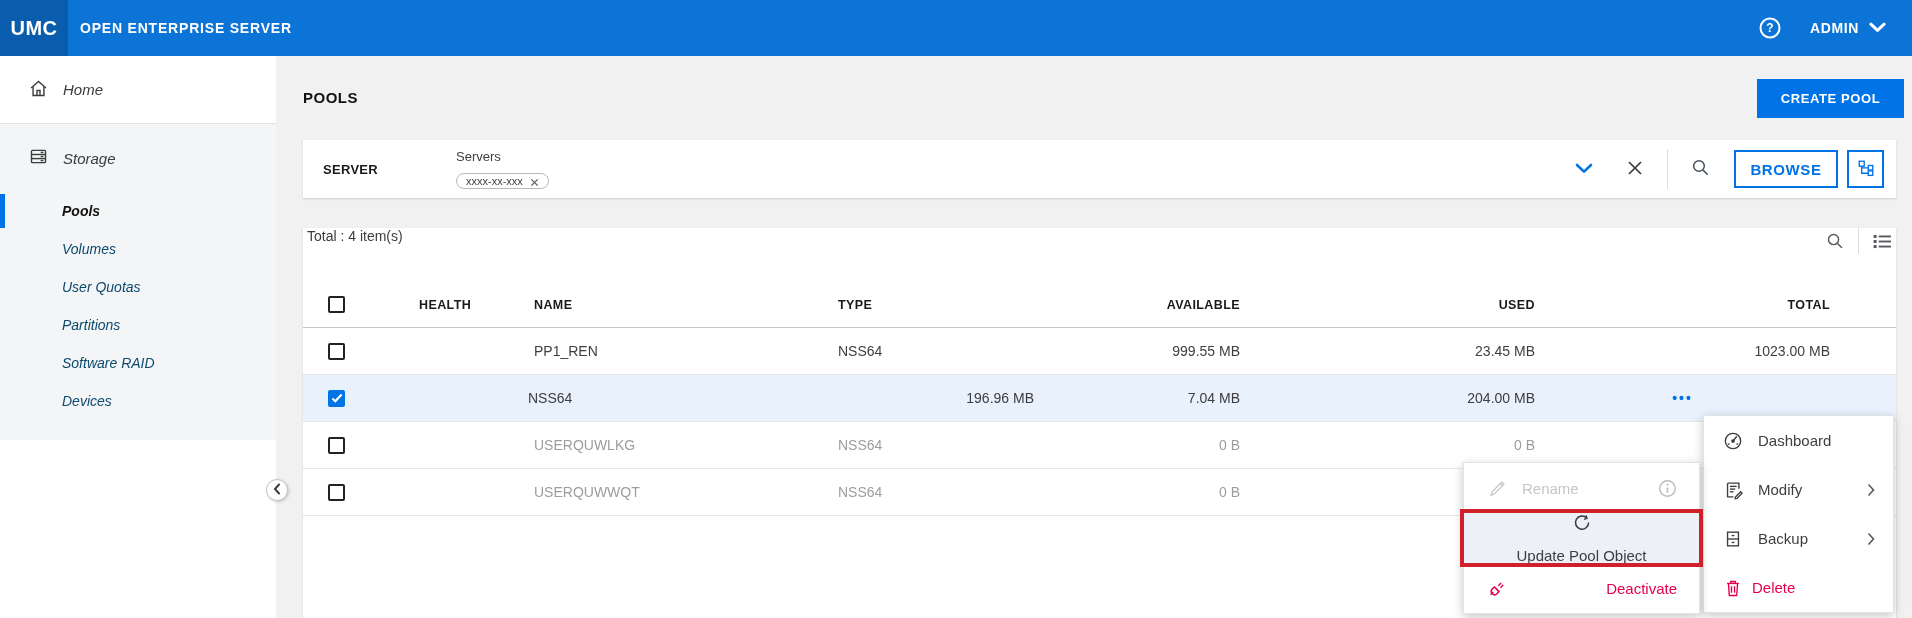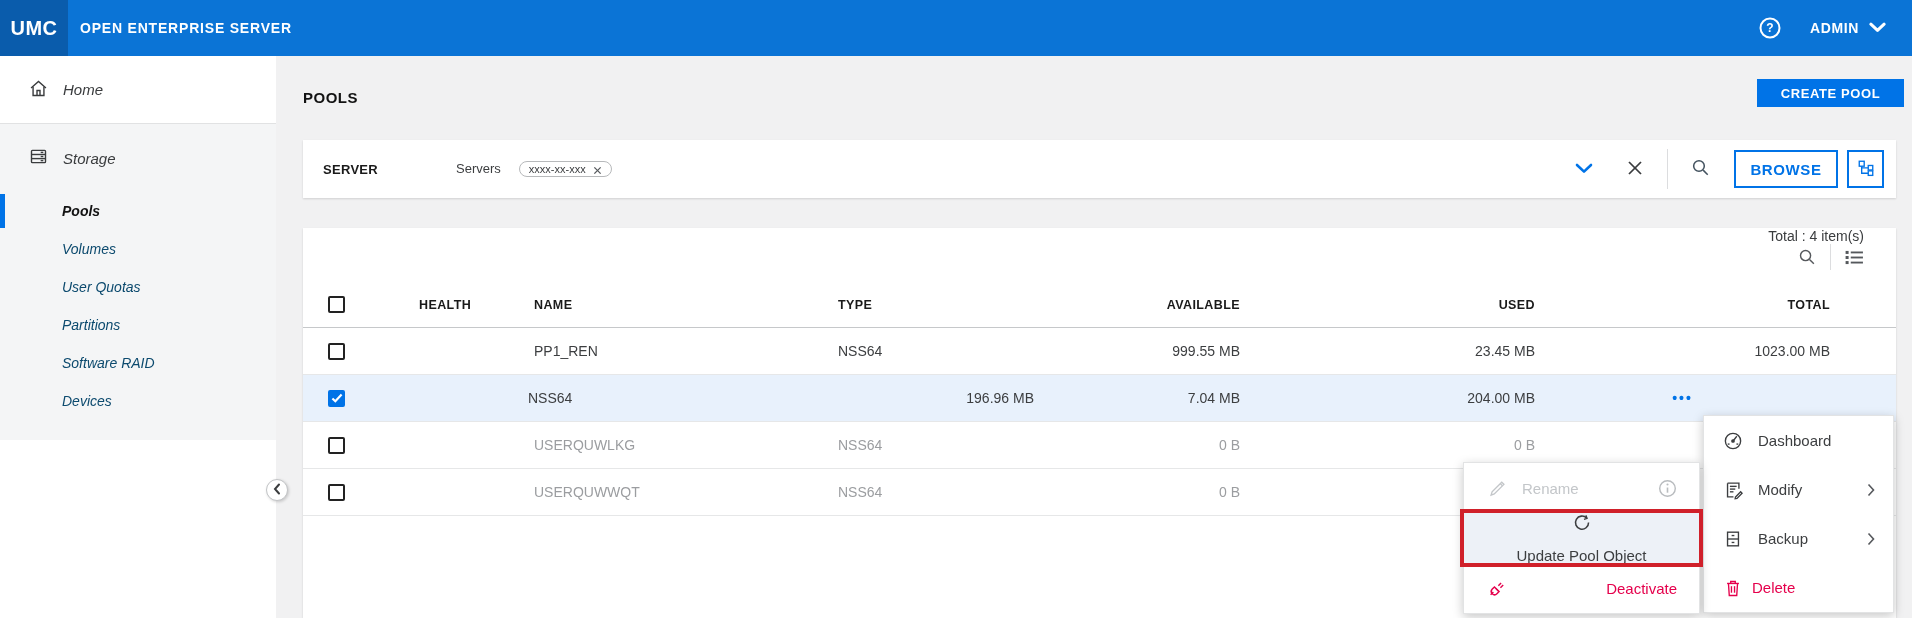--- a/index.html
+++ b/index.html
@@ -35,47 +35,47 @@
            background:var(--accent);}
   .collapse-tab{position:absolute; left:266px; top:479px; width:22px; height:22px; background:#fff;
            border:1px solid #c2c4c6; border-radius:50%; display:flex; align-items:center;
            justify-content:center; box-shadow:1px 1px 3px rgba(0,0,0,.18); cursor:pointer; z-index:5;}
 
   
   .main{position:absolute; left:276px; top:56px; width:1636px; height:562px; background:#f1f1f2;}
   .page-head{position:relative; height:84px;}
   .page-title{position:absolute; left:27px; top:33px; font-size:15px; font-weight:bold;
               letter-spacing:.5px; color:#131313;}
-  .create-btn{position:absolute; left:1481px; top:23px; width:147px; height:28px; background:var(--accent);
+  .create-btn{position:absolute; left:1481px; top:23px; width:147px; height:39px; background:var(--accent);
               color:#fff; border:none; font-weight:bold; font-size:13px; letter-spacing:.6px;
               font-family:inherit; cursor:pointer;}
 
   .card{position:absolute; left:27px; width:1593px; background:#fff; box-shadow:0 1px 2px rgba(0,0,0,.14);}
   
   .filter-card{top:84px; height:58px; display:flex; align-items:center;}
   .filters-label{padding-left:20px; font-size:13px; font-weight:bold; letter-spacing:.3px; color:#1a1a1a;}
-  .filter-group{margin-left:78px; display:flex; justify-content:center; gap:18px;}
+  .filter-group{margin-left:78px; display:flex; flex-direction:column; justify-content:center; gap:9px;}
   .filter-group-name{font-size:13px; color:#3c3e40;}
   .chip{display:inline-flex; align-items:flex-end; gap:7px; border:1px solid #b7b9bb; border-radius:11px;
         padding:1px 9px; font-size:11px; color:#3c3e40; background:#fff; cursor:default;}
   .chip .x{cursor:pointer; display:flex;}
   .filter-right{margin-left:auto; display:flex; align-items:center; gap:0; padding-right:12px;}
   .icon-btn{background:none; border:none; padding:0; display:flex; align-items:center;
             justify-content:center; cursor:pointer;}
   .f-chevron{width:50px;} .f-close{width:52px;}
   .f-divider{width:1px; height:40px; background:#dcdddf; margin:0 6px;}
   .f-search{width:52px;}
   .browse-btn{width:104px; height:38px; margin-left:8px; background:#fff; border:2px solid var(--accent);
               color:var(--accent); font-weight:bold; font-size:15px; letter-spacing:.6px;
               font-family:inherit; cursor:pointer;}
   .tree-btn{width:37px; height:38px; margin-left:9px; background:#fff; border:2px solid var(--accent);}
 
   
   .table-card{top:172px; height:390px;}
-  .table-toolbar{height:54px; display:flex; align-items:flex-end; padding:0 32px;flex-direction:column;}
+  .table-toolbar{height:54px; display:flex; align-items:flex-start; padding:0 4px;}
   .total-text{font-size:14px; color:#3a3c3e;}
   .toolbar-right{margin-left:auto; display:flex; align-items:center;}
   .t-divider{width:1px; height:26px; background:#dcdddf; margin:0 14px;}
   .trow{display:grid; grid-template-columns:86px 135px 310px 200px 206px 295px 295px 66px;
         align-items:center; height:47px;}
   .thead{height:46px; border-bottom:1px solid #c6c8ca; font-size:12.5px; font-weight:bold;
          letter-spacing:.4px; color:#1a1a1a;}
   .tbody .trow{border-bottom:1px solid #e6e7e8; font-size:14px; color:#3c3e40;}
   .trow.selected{background:var(--selected-row);}
   .trow.dim{color:#9b9da0;}

